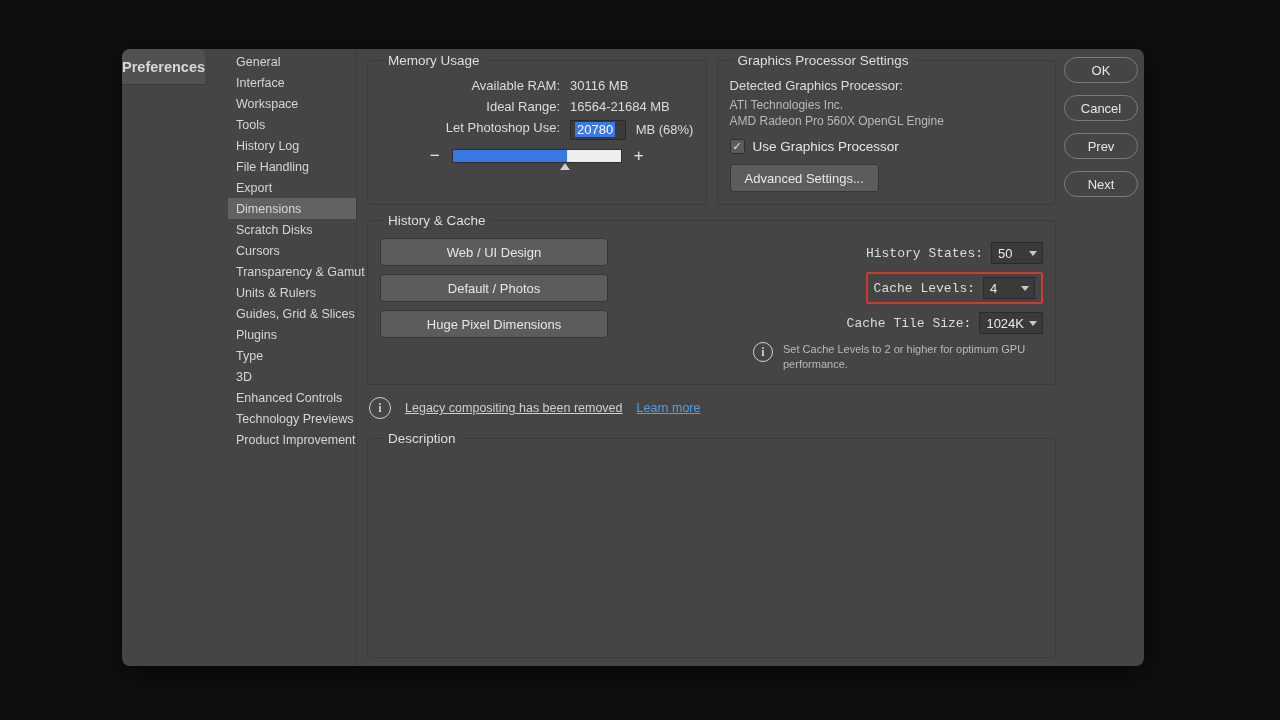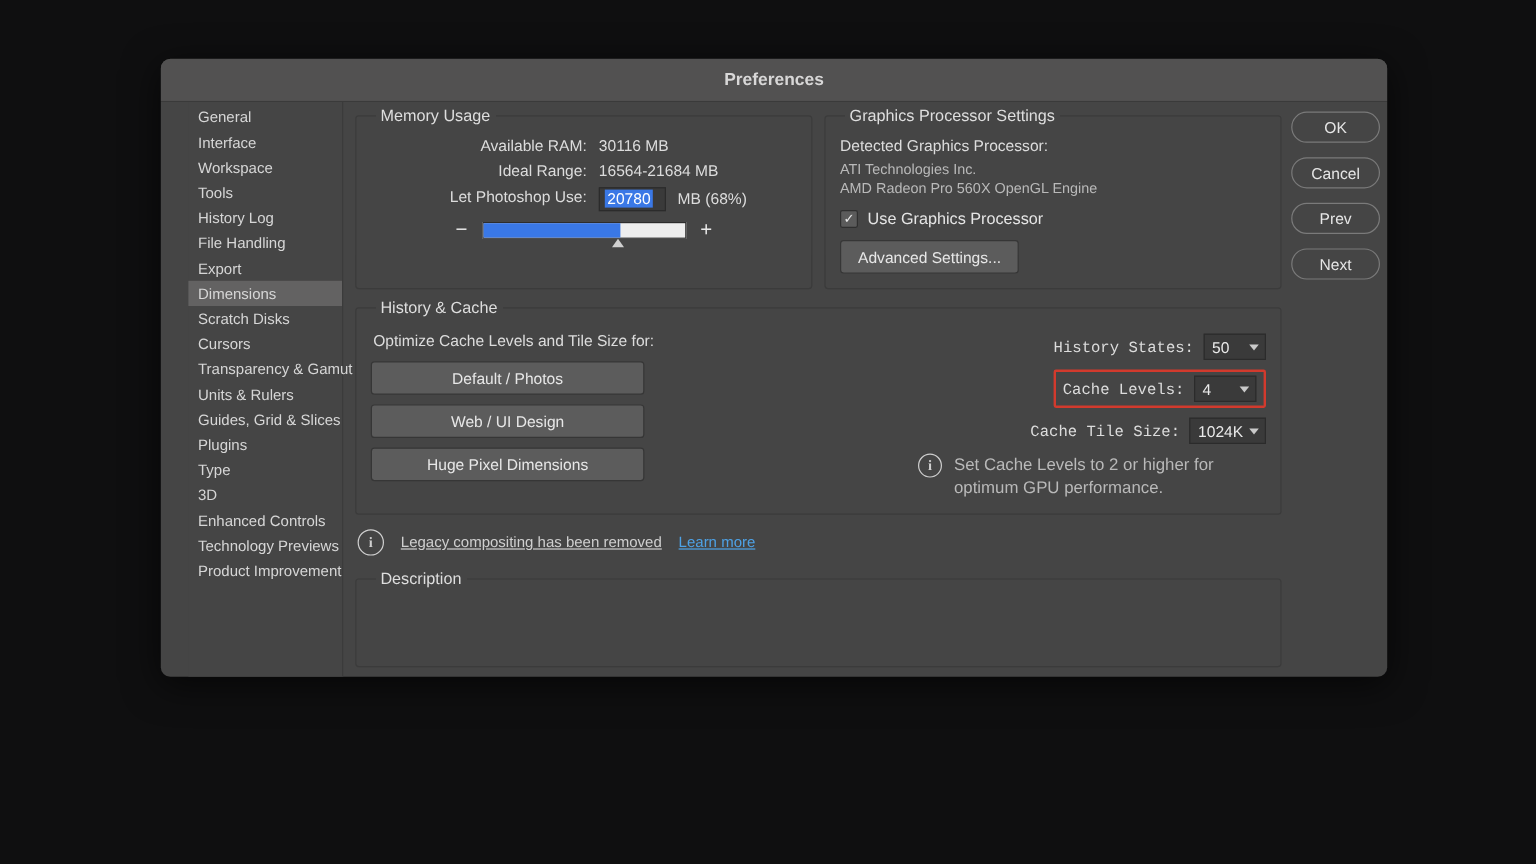--- a/index.html
+++ b/index.html
@@ -1,20 +1,20 @@
 <!DOCTYPE html>
 <html><head>
 <meta charset="utf-8">
 <style>
   * { box-sizing: border-box; margin: 0; padding: 0; font-family: -apple-system, "Helvetica Neue", Arial, sans-serif; }
   body { background:#0f0f10; width:1280px; height:720px; overflow:hidden; }
   .window {
-    position:absolute; left:134px; top:49px; width:1022px; height:515px;
+    position:absolute; left:122px; top:49px; width:1022px; height:617px;
     background:#454545; border-radius:8px; box-shadow:0 6px 30px rgba(0,0,0,.6);
-    display:flex; flex-direction:column; overflow:hidden;
+    display:flex; flex-direction:row; overflow:hidden;
   }
   .titlebar {
     height:36px; background:#525151; color:#d8d7d7; font-size:14.5px; font-weight:600;
     display:flex; align-items:center; justify-content:center; border-top-left-radius:8px; border-top-right-radius:8px;
     border-bottom:1px solid #3a3a3a;
   }
   .body { flex:1; display:flex;padding-left:23px; }
   .sidebar {
     width:129px; background:#454545; border-right:1px solid #3b3b3b; padding-top:2px;
     display:flex; flex-direction:column; font-size:12.5px; color:#d6d6d6;
@@ -84,21 +84,21 @@
     content:""; position:absolute; right:5px; top:8px; width:0; height:0;
     border-left:4px solid transparent; border-right:4px solid transparent; border-top:5px solid #c9c9c9;
   }
   .highlight-red { border:2px solid #d23a2d; padding:3px 6px; border-radius:2px; display:flex; align-items:center; gap:8px; }
   .info-row { display:flex; align-items:flex-start; gap:10px; margin-top:6px; }
   .info-icon {
     width:20px; height:20px; border:1.5px solid #cfcfcf; border-radius:50%;
     display:flex; align-items:center; justify-content:center; color:#cfcfcf; font-size:12px; font-weight:700; font-family:Georgia, serif;
     flex-shrink:0;
   }
-  .info-text { font-size:14px; color:#b9b9b9; line-height:1.35; }
+  .info-text { font-size:11px; color:#b9b9b9; line-height:1.35; }
   .legacy-row { display:flex; align-items:center; gap:14px; padding:4px 2px; }
   .legacy-row .msg { font-size:12.5px; color:#cfcfcf;text-decoration:underline; }
   .legacy-row a { font-size:12.5px; color:#4ea2e6; text-decoration:underline; cursor:pointer; }
   .desc-group { flex:1; }
   .desc-group fieldset { height:100%; }
 </style>
 </head>
 <body>
 
 <div class="window">
@@ -172,23 +172,22 @@
               <span style="font-size:13.5px;color:#e5e5e5">Use Graphics Processor</span>
             </div>
             <button class="sq-btn">Advanced Settings...</button>
           </fieldset>
         </div>
 
         <fieldset class="group">
           <legend>History &amp; Cache</legend>
           <div class="hc-body">
             <div class="hc-left">
-              <div class="sub">Optimize Cache Levels and Tile Size for:</div>
+              <button class="opt-btn">Web / UI Design</button>
               <button class="opt-btn">Default / Photos</button>
-              <button class="opt-btn">Web / UI Design</button>
               <button class="opt-btn">Huge Pixel Dimensions</button>
             </div>
             <div class="hc-right">
               <div class="field-row">
                 <span class="flabel">History States:</span>
                 <span class="dd" style="min-width:52px">
                     <span>50</span>
                   </span>
               </div>
               <div class="field-row">

